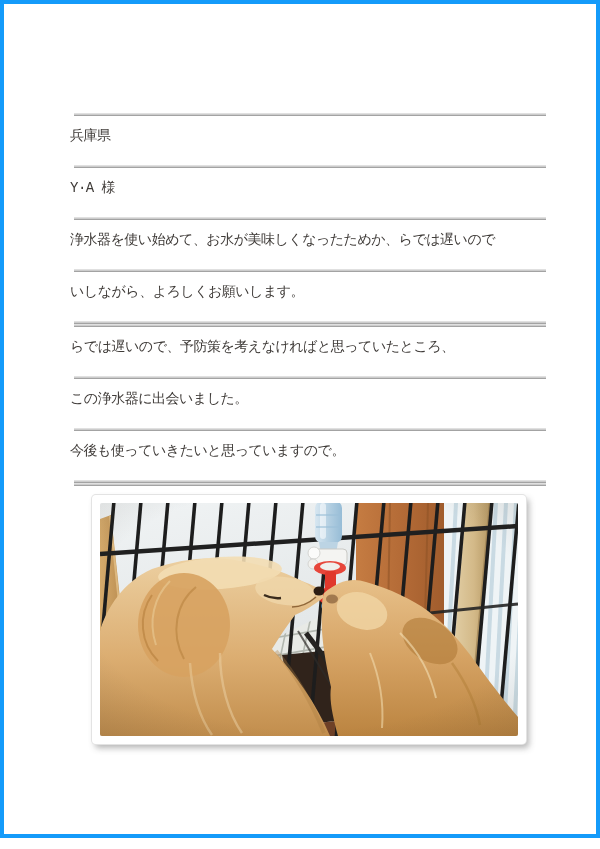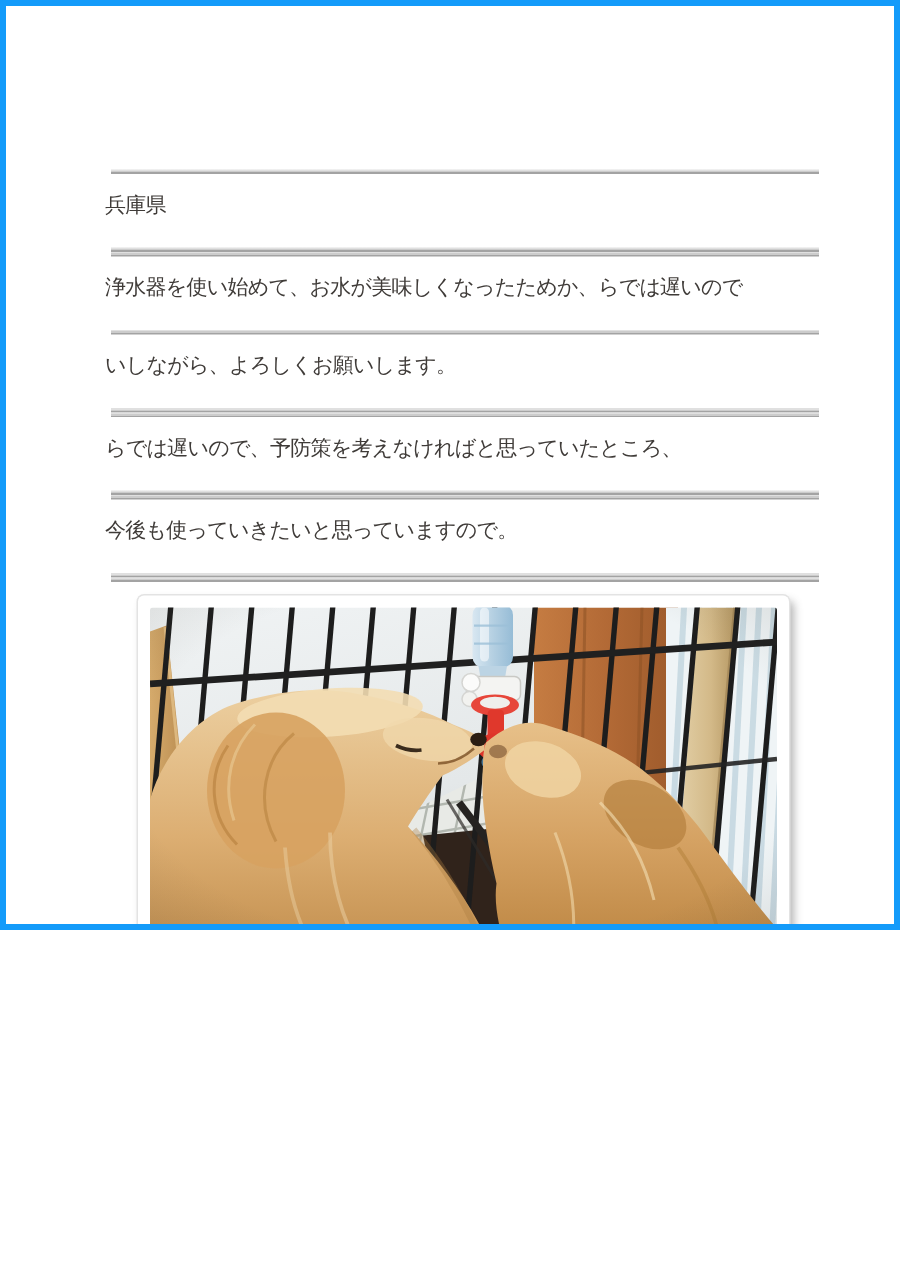--- a/index.html
+++ b/index.html
@@ -1,23 +1,23 @@
 <!DOCTYPE html>
 <html><head>
 <meta charset="utf-8">
 <style>
   html,body{margin:0;padding:0;background:#fff;}
   .page{
     box-sizing:border-box;
-    width:600px;height:620px;
+    width:600px;height:838px;
     border:4px solid #149bfa;
     background:#ffffff;
     position:relative;
     overflow:hidden;
-    font-family:Liberation Sans, sans-serif;
+    font-family:Liberation Mono, monospace;
   }
   .content{
     position:absolute;
     left:70px;top:0;
     width:472px;
   }
   .spacer-top{height:109px;}
   .rule{
     height:3px;
     background:linear-gradient(to bottom,#e0e0e0 0,#e0e0e0 1px,#cccccc 1px,#cccccc 2px,#a3a3a3 2px,#a3a3a3 3px);
@@ -52,39 +52,45 @@
 <div class="page">
   <div class="content">
     <div class="spacer-top"></div>
 
     <div class="rule"></div>
     <div class="trow">
       <span>兵庫県</span>
     </div>
 
     <div class="rule"></div>
+    <div class="trow">
+      <span>Y·A 様</span>
+    </div>
 
     <div class="rule"></div>
     <div class="trow">
       <span>浄水器を使い始めて、お水が美味しくなったためか、らでは遅いので</span>
     </div>
 
     <div class="rule"></div>
     <div class="trow">
       <span>いしながら、よろしくお願いします。</span>
     </div>
 
     <div class="rule"></div>
 
     <div class="rule"></div>
     <div class="trow">
       <span>らでは遅いので、予防策を考えなければと思っていたところ、</span>
     </div>
 
     <div class="rule"></div>
+    <div class="trow">
+      <span>この浄水器に出会いました。</span>
+    </div>
 
     <div class="rule"></div>
     <div class="trow">
       <span>今後も使っていきたいと思っていますので。</span>
     </div>
 
     <div class="rule"></div>
 
     <div class="rule"></div>
 

